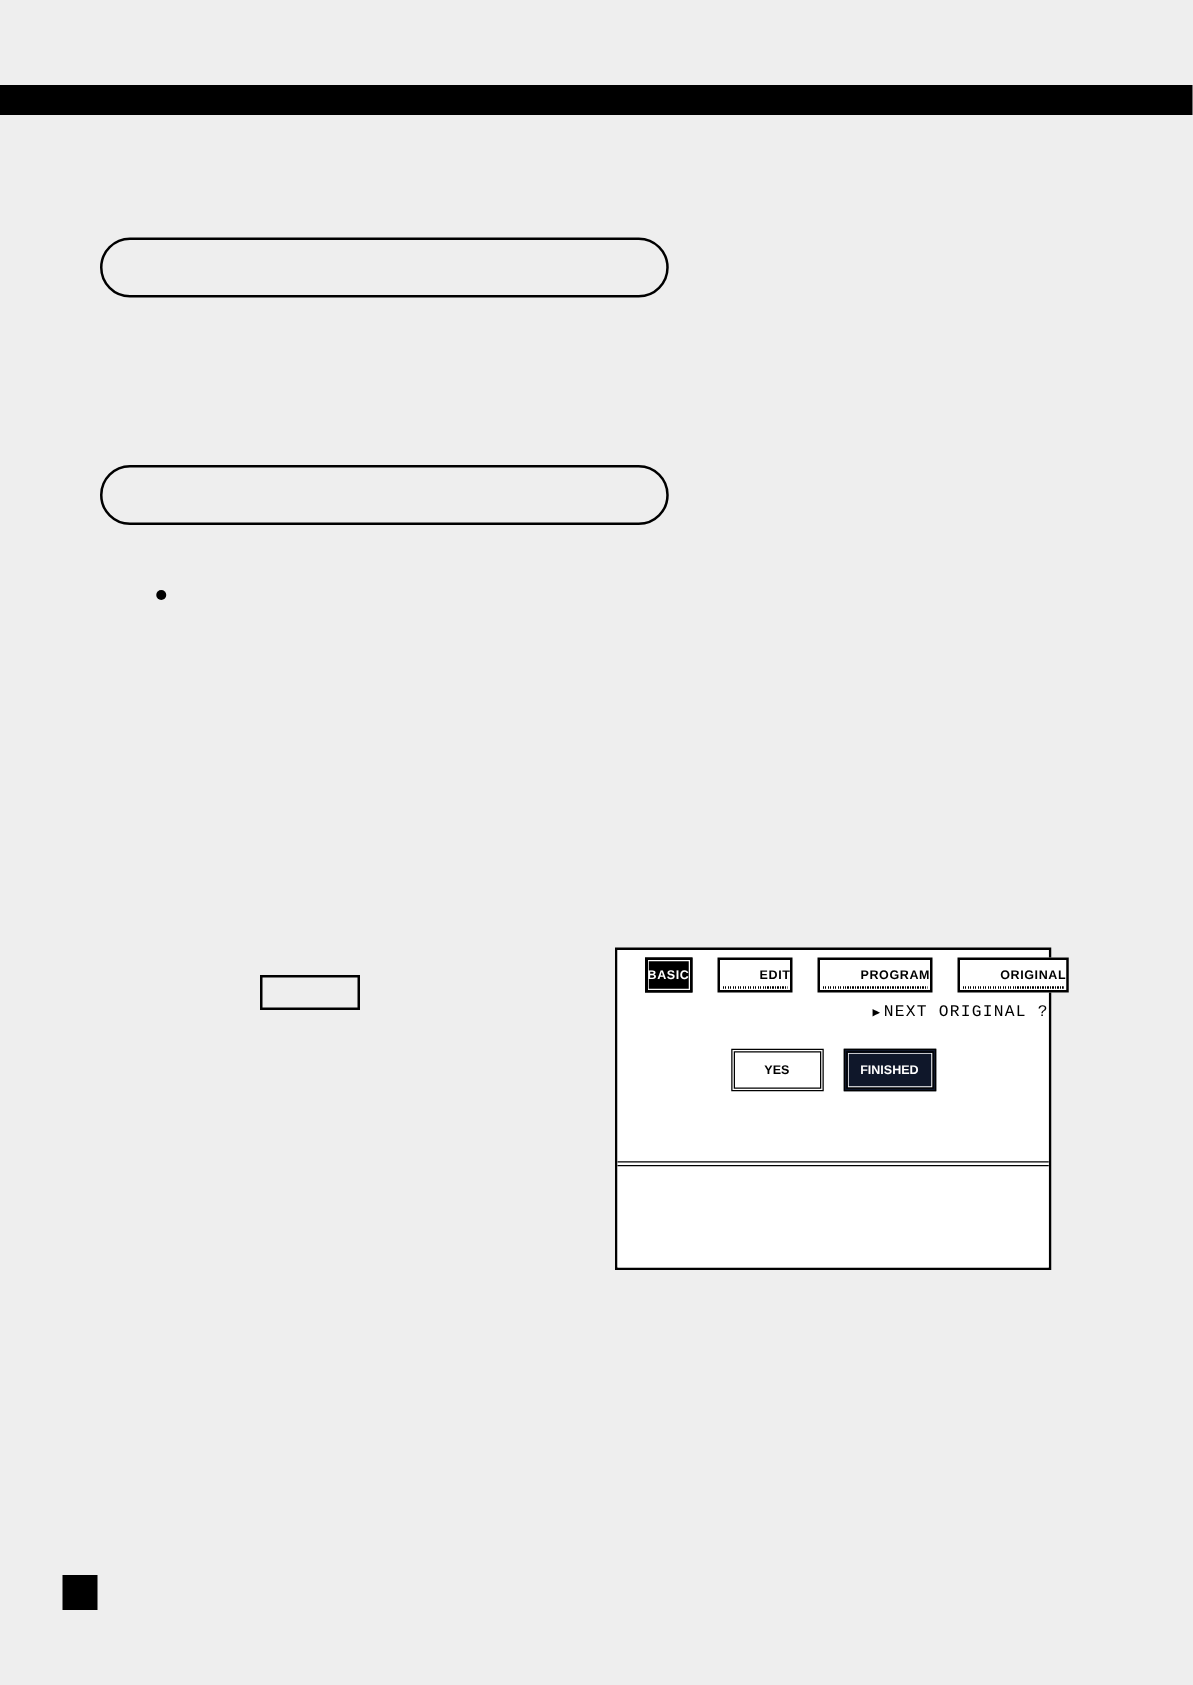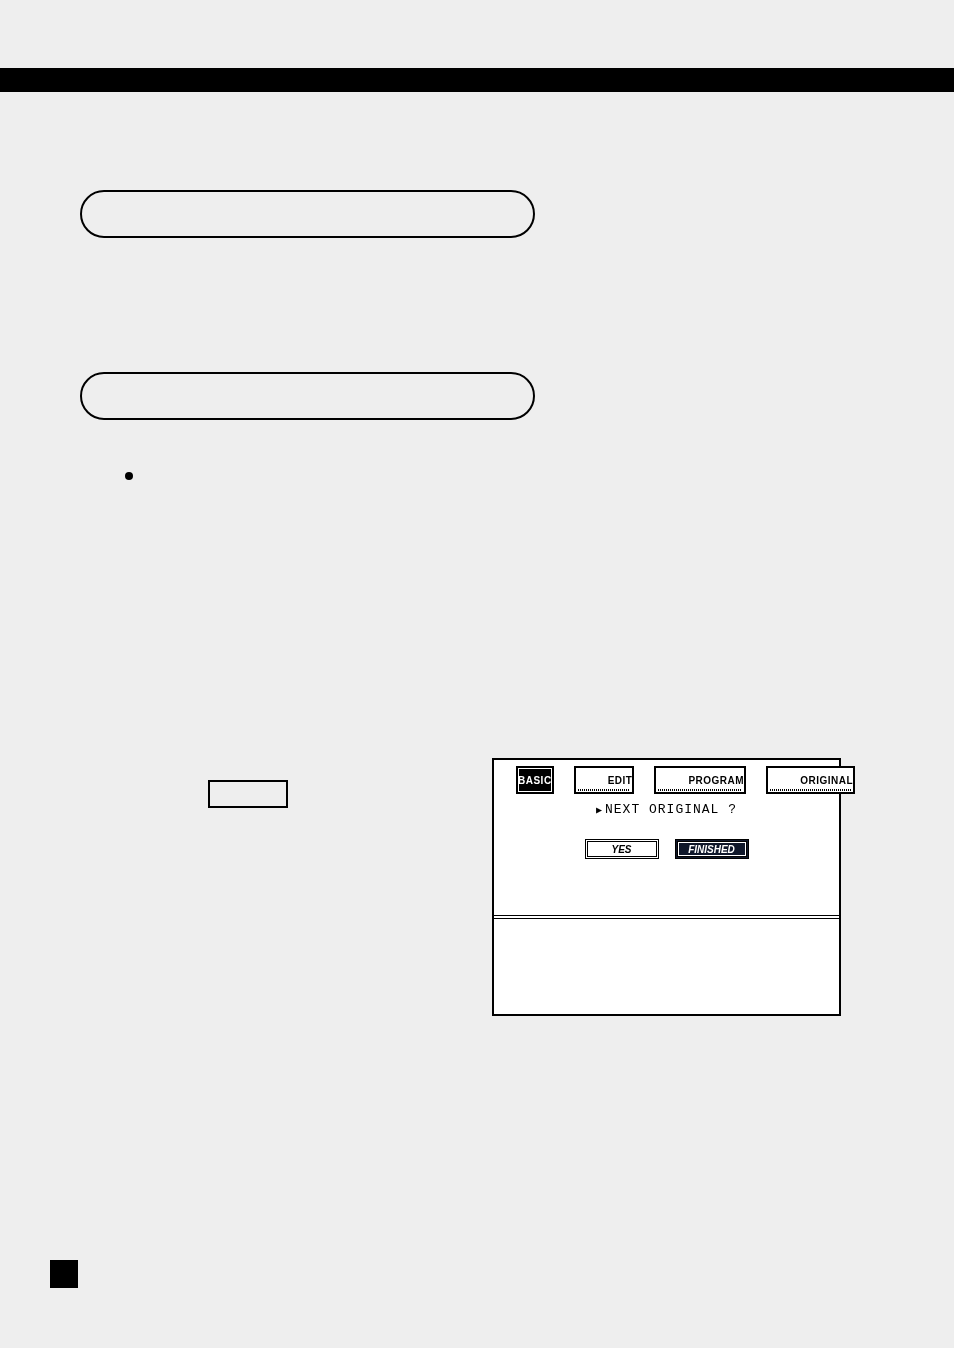--- a/index.html
+++ b/index.html
@@ -19,24 +19,24 @@
     .paper-label { font-size: 18px; letter-spacing: 2px; margin-left: 10px; }
     .paper-icon { display: inline-block; width: 30px; height: 13px; border: 2px solid #fff; position: relative; vertical-align: middle; }
     .paper-icon::after { content: ""; position: absolute; right: 3px; top: 2px; width: 10px; height: 5px; background: #fff; }
     .ready-text { font-size: 22px; letter-spacing: 10px; margin-top: 6px; }
     .lcd-body { background: #fff; flex: 1; padding: 0; position: relative; }
     .tabs-row { display: flex; gap: 4px; padding: 6px 6px 4px 6px; }
     .tab { border: 2px solid #000; height: 28px; flex: 1; display: flex; align-items: center; justify-content: center; font-size: 10px; font-weight: bold; letter-spacing: 0.5px; border-style: double; margin-left: 16px; }
     .tab.active { background: #000; color: #fff; box-shadow: inset 0 0 0 1px #fff; }
     .tab.inactive { background: #fff; color: #000; position: relative; padding-left: 32px; }
     .tab.inactive::after { content: ""; position: absolute; bottom: 1px; left: 2px; right: 2px; height: 2px; background: repeating-linear-gradient(90deg, #000 0 1px, transparent 1px 2px); }
-    .prompt-row { text-align: center; font-family: "Courier New", monospace; font-size: 13px; margin-top: 4px; letter-spacing: 1px; }
+    .prompt-row { text-align: right; font-family: "Courier New", monospace; font-size: 13px; margin-top: 4px; letter-spacing: 1px; }
     .prompt-row::before { content: "▶"; font-size: 10px; margin-right: 2px; }
     .dialog-btns { display: flex; justify-content: center; gap: 16px; margin-top: 22px; }
-    .dlg-btn { border: 3px double #000; width: 74px; height: 20px; display: flex; align-items: center; justify-content: center; font-size: 10px; font-weight: bold; font-style: italic; }
+    .dlg-btn { border: 3px double #000; width: 74px; height: 34px; display: flex; align-items: center; justify-content: center; font-size: 10px; font-weight: bold; }
     .dlg-btn.selected { background: #0f172a; color: #fff; border: 3px double #000; box-shadow: inset 0 0 0 1px #fff; }
     .lcd-bottom-border { border-top: 4px double #000; margin-top: 56px; height: 6px; }
     .page-num { position: absolute; bottom: 60px; left: 50px; width: 28px; height: 28px; background: #000; }
   </style>
 </head>
 <body>
 
 <div class="header-band"></div>
 
 <div class="content">

